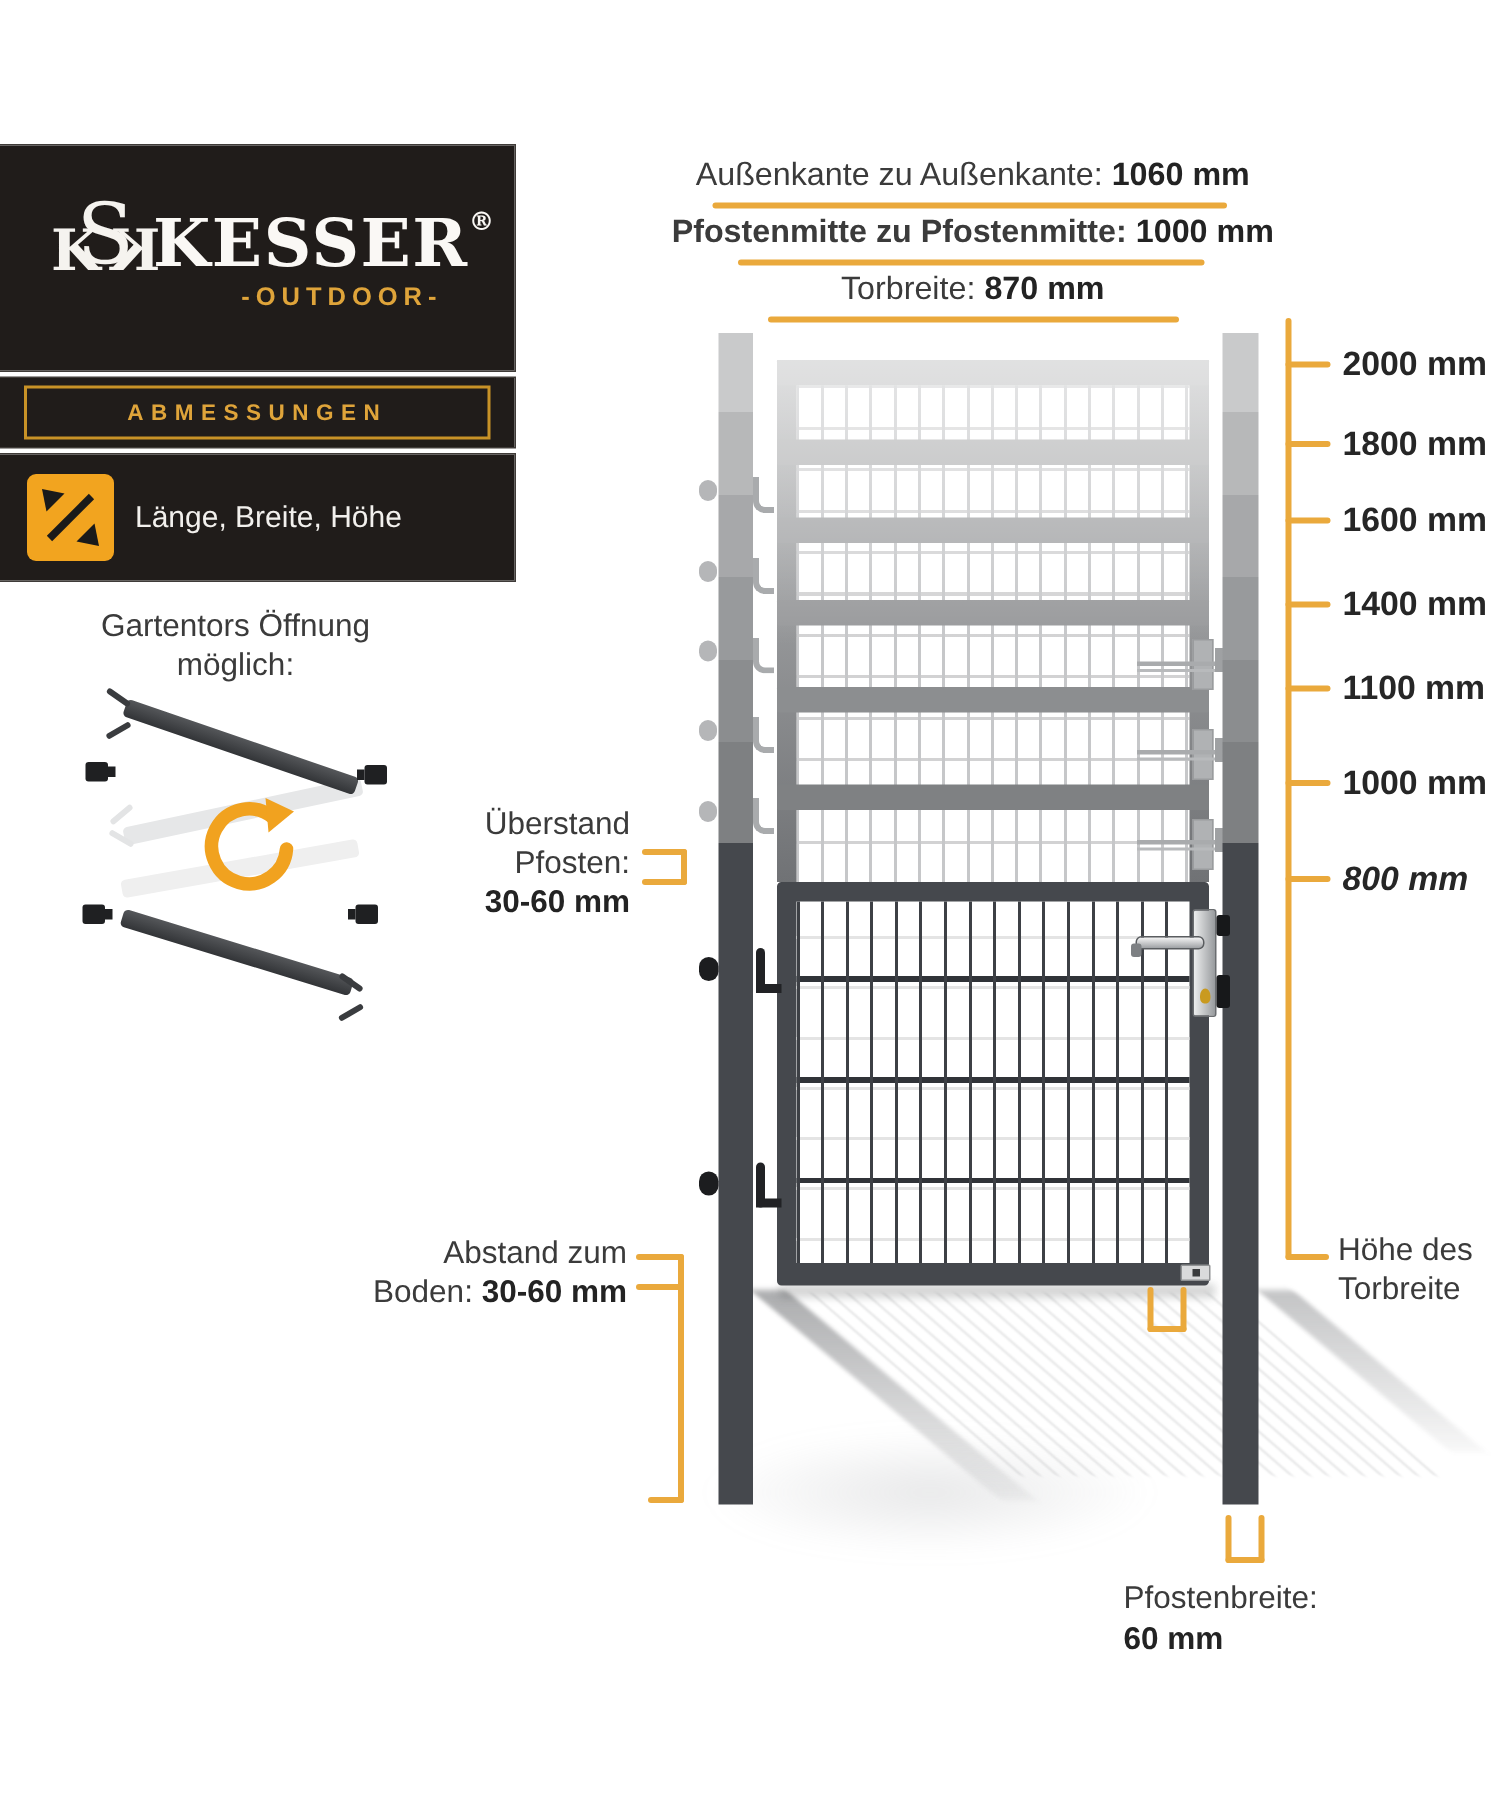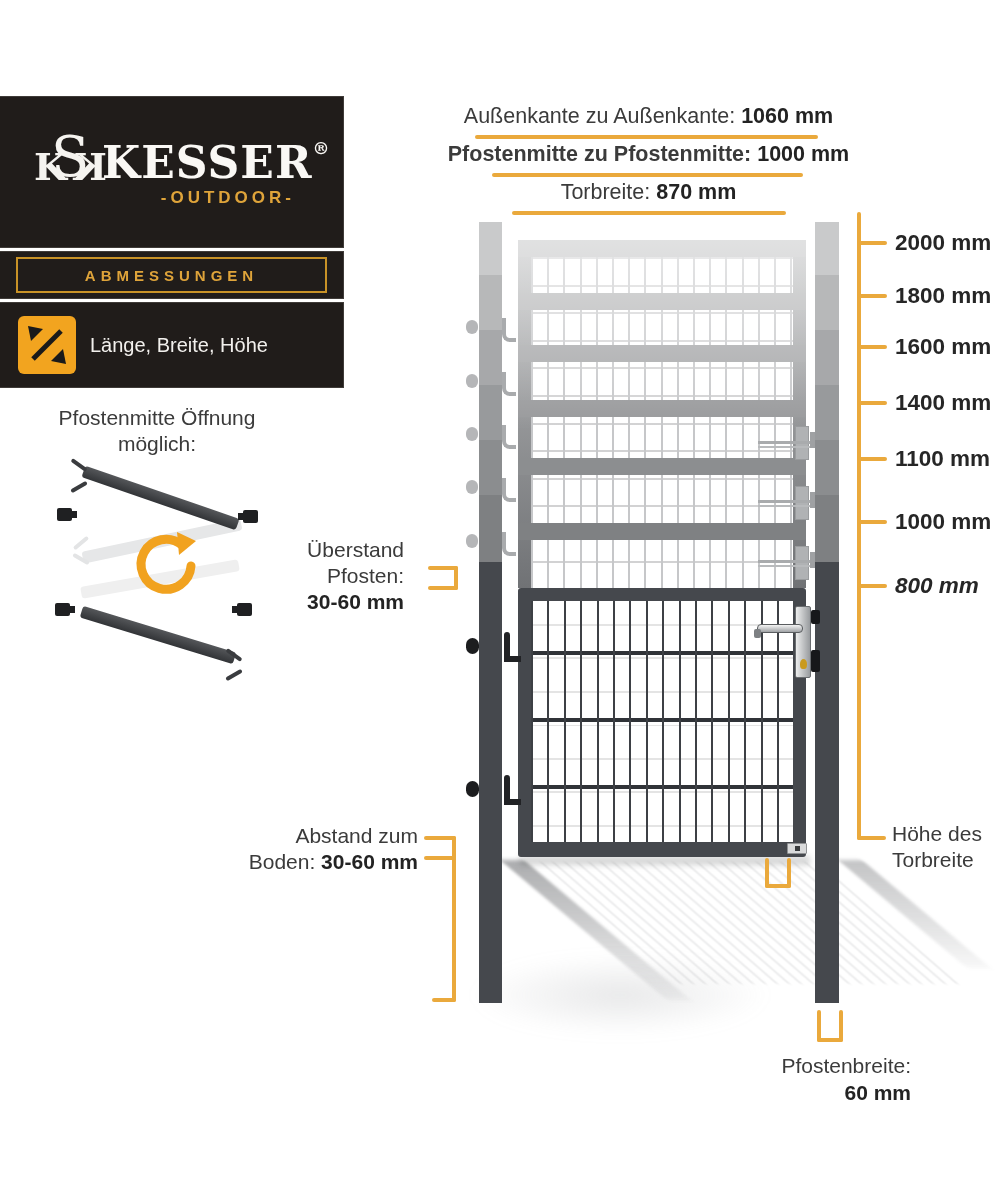--- a/index.html
+++ b/index.html
@@ -100,21 +100,21 @@
   .keeper{position:absolute;left:811px;width:9px;background:#17181a;border-radius:2px;}
   .gate-badge{position:absolute;left:787px;top:843px;width:20px;height:11px;background:#d9dadb;border:1px solid #909294;border-radius:1px;}
   .gate-badge:after{content:"";position:absolute;left:7px;top:2px;width:5px;height:5px;background:#3a3c3e;}
 
   
   .gold{background:var(--accent);position:absolute;border-radius:2px;}
   .scale-label{position:absolute;left:895px;color:#262626;font-size:22.5px;font-weight:700;white-space:nowrap;}
   .ann{position:absolute;color:var(--label);font-size:21px;line-height:26px;}
   .ann b{color:#232323;}
   .ra{text-align:right;}
-  .ctr{text-align:right;}
+  .ctr{text-align:left;}
 </style>
 </head>
 <body>
 
 <div class="canvas">
 
   <div class="panel panel1"></div>
   <div class="panel panel2"></div>
   <div class="panel panel3"></div>
 
@@ -133,21 +133,21 @@
   <div class="chip-square">
     <svg width="58" height="58" viewBox="0 0 58 58">
       <line x1="15" y1="43" x2="43" y2="15" stroke="#1a1a1a" stroke-width="5"></line>
       <polygon points="10,10 25,13 13,25" fill="#1a1a1a"></polygon>
       <polygon points="48,48 33,45 45,33" fill="#1a1a1a"></polygon>
     </svg>
   </div>
   <div class="chip-label">Länge, Breite, Höhe</div>
 
   <div class="open-head">
-    <div>Pfostenmitte Öffnung</div>
+    <div>Gartentors Öffnung</div>
     <div>möglich:</div>
   </div>
   <div class="open-art">
     <div class="rod rod-ghost" style="left:51px;top:80px;width:162px;transform:rotate(-12deg);"></div>
     <div class="rod rod-ghost" style="left:50px;top:118px;width:160px;background:#efefef;transform:rotate(-10deg);"></div>
     <div class="prong prong-ghost" style="left:42px;top:86px;transform:rotate(-40deg);"></div>
     <div class="prong prong-ghost" style="left:42px;top:102px;transform:rotate(30deg);"></div>
 
     <div class="rod rod-dark" style="left:49px;top:37px;width:163px;transform:rotate(19deg);"></div>
     <div class="prong" style="left:40px;top:8px;transform:rotate(35deg);"></div>
@@ -255,21 +255,21 @@
       <div class="gold" style="left: 857px; top: 401px; width: 30px; height: 4px;"></div>
       <div class="scale-label" style="top: 390px;">1400 mm</div>
       <div class="gold" style="left: 857px; top: 457px; width: 30px; height: 4px;"></div>
       <div class="scale-label" style="top: 446px;">1100 mm</div>
       <div class="gold" style="left: 857px; top: 520px; width: 30px; height: 4px;"></div>
       <div class="scale-label" style="top: 509px;">1000 mm</div>
       <div class="gold" style="left: 857px; top: 584px; width: 30px; height: 4px;"></div>
       <div class="scale-label" style="top: 573px; font-style: italic;">800 mm</div>
     </div>
 
-  <div class="ann ra" style="left:224px;top:537px;width:180px;">
+  <div class="ann ra" style="left:240px;top:537px;width:180px;">
     <div>Überstand</div>
     <div>Pfosten:</div>
     <b>30-60 mm</b>
   </div>
   <div class="gold" style="left:428px;top:566px;width:30px;height:4px;"></div>
   <div class="gold" style="left:454px;top:566px;width:4px;height:24px;"></div>
   <div class="gold" style="left:428px;top:586px;width:30px;height:4px;"></div>
 
   <div class="ann ra" style="left:218px;top:823px;width:200px;">
     <div>Abstand zum</div>

